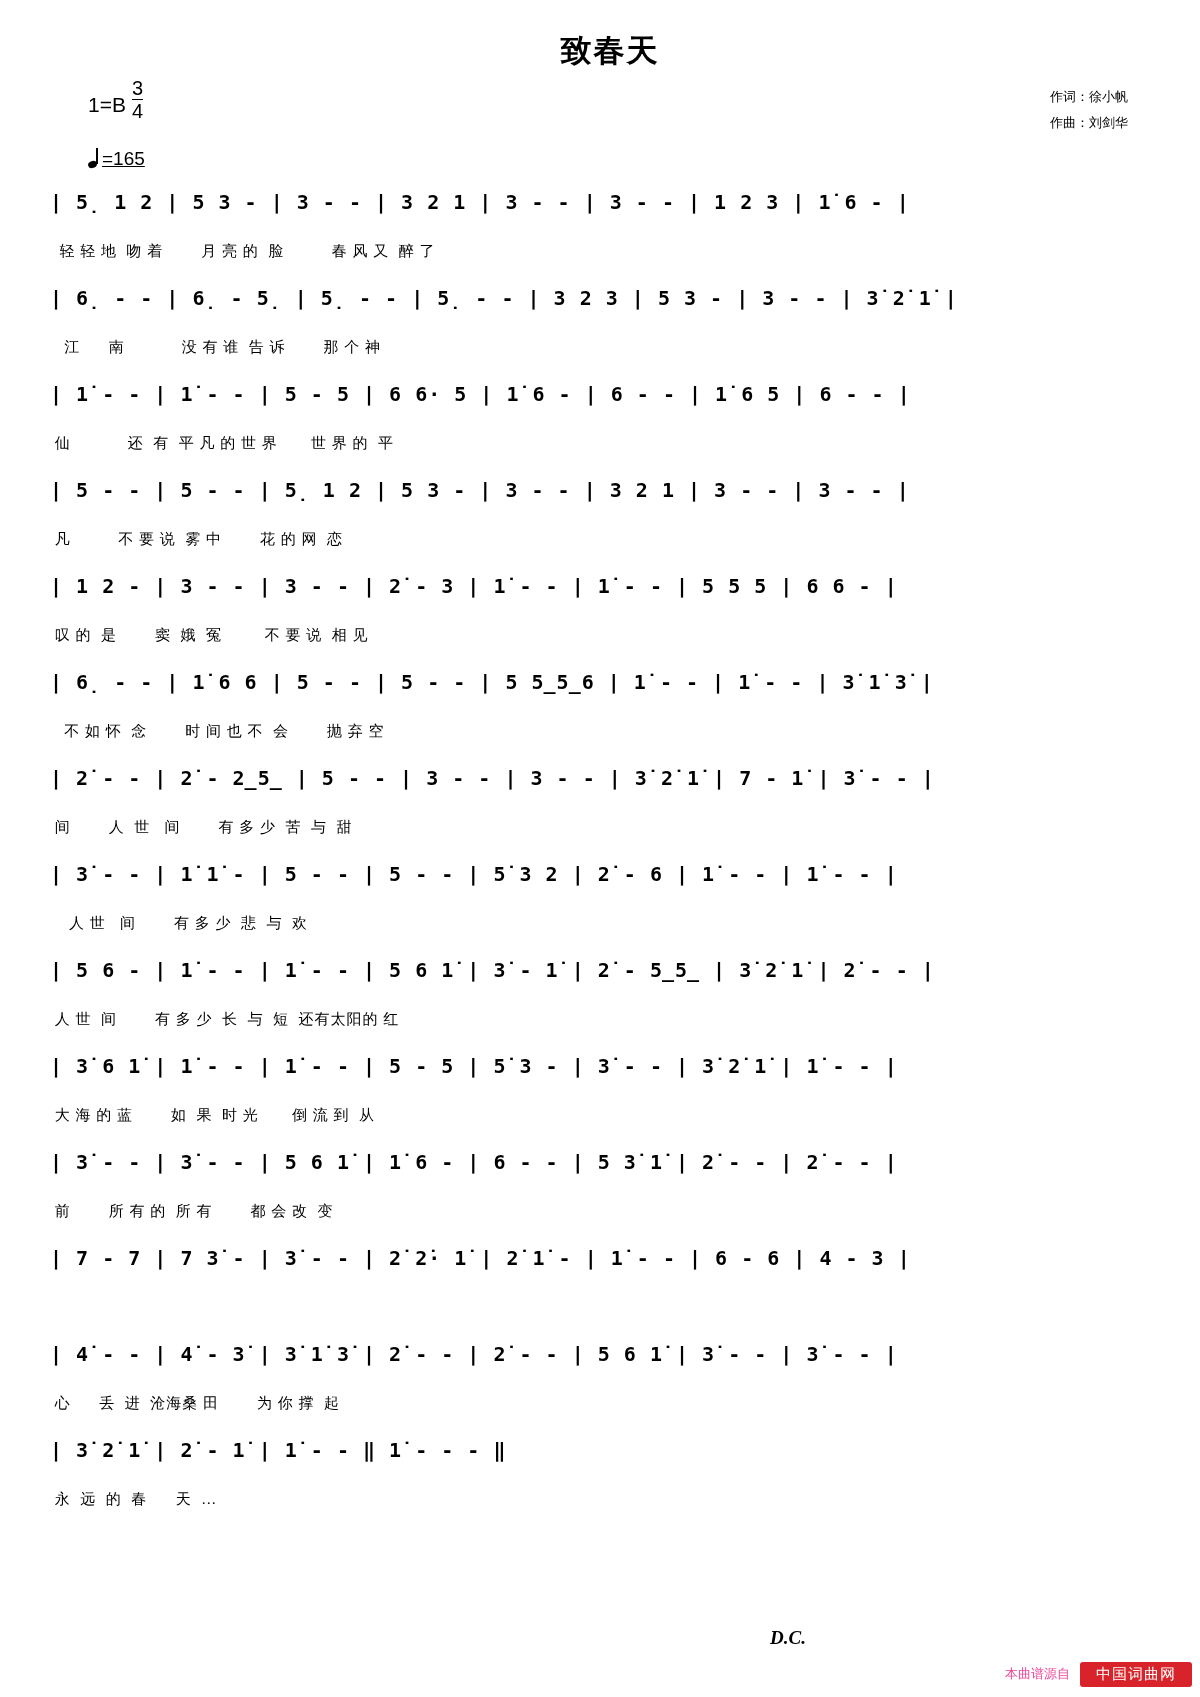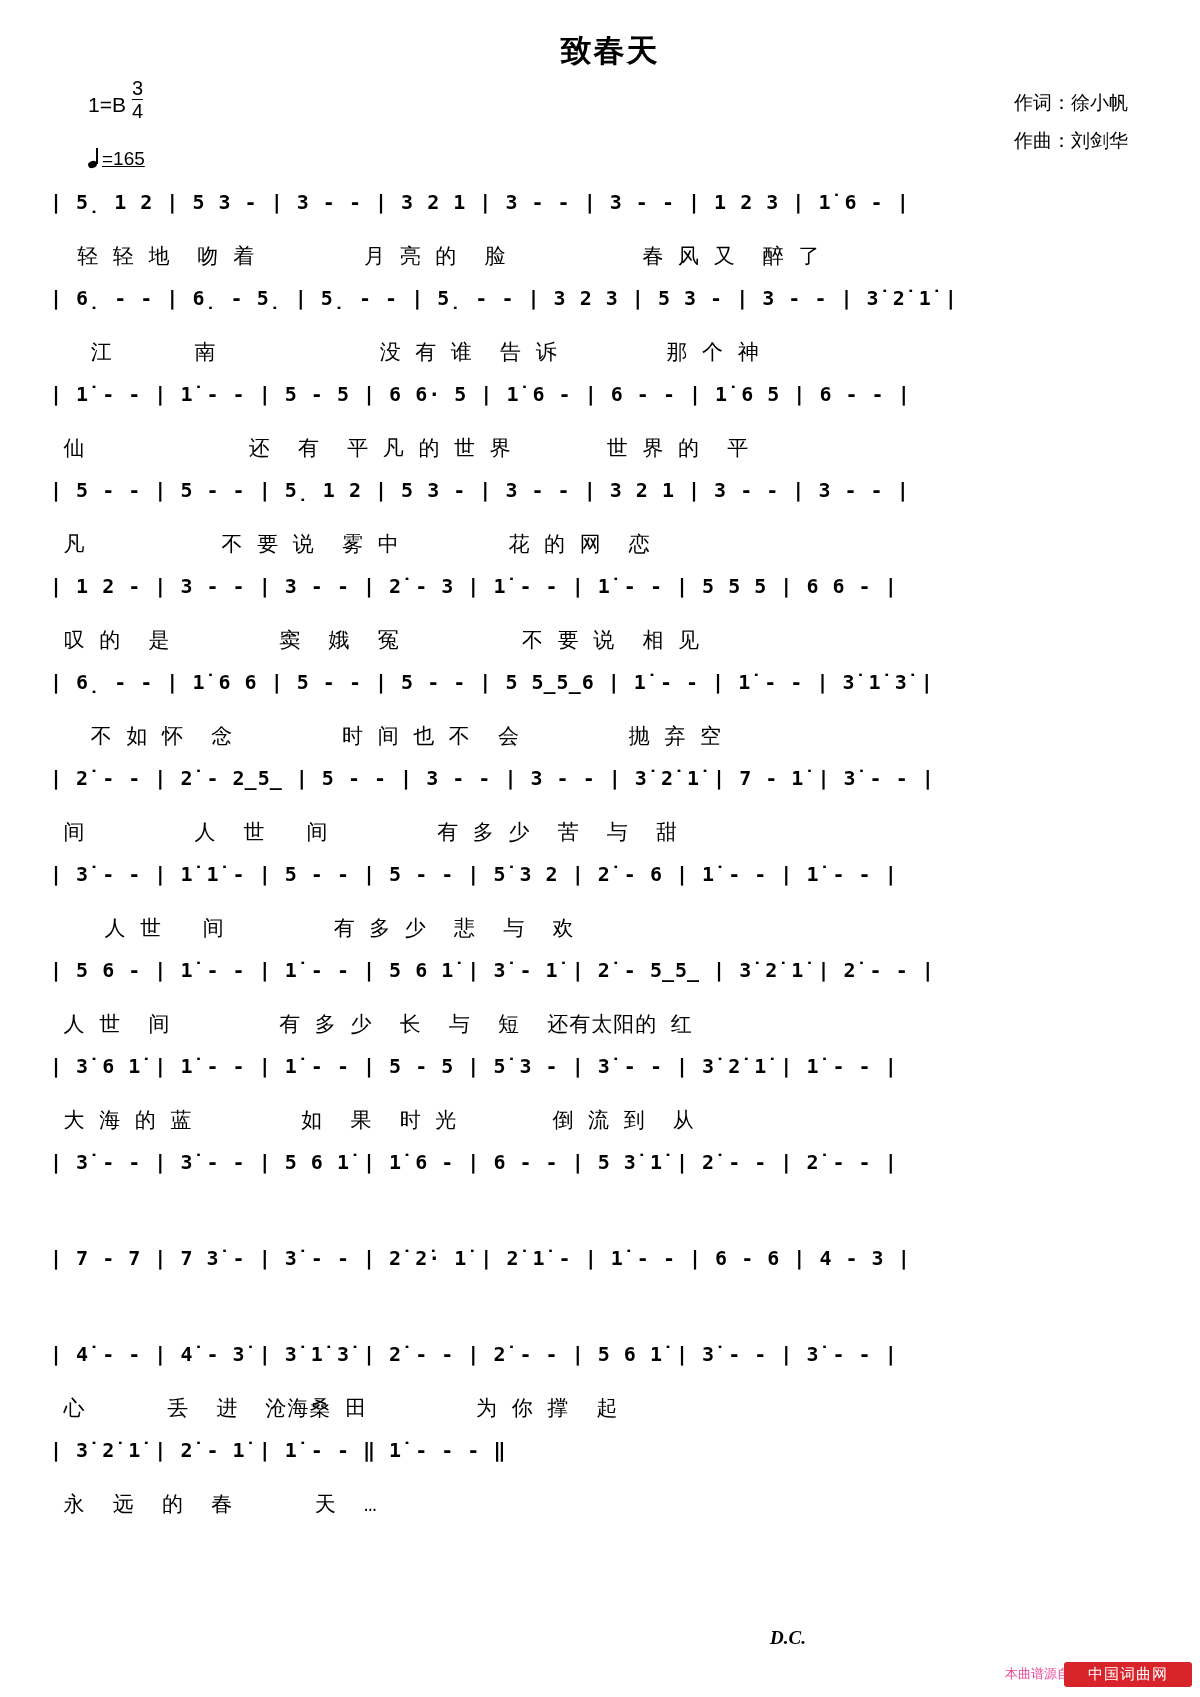--- a/index.html
+++ b/index.html
@@ -78,21 +78,21 @@
     position: absolute;
     left: 8px; bottom: 4px;
     width: 1.8px; height: 16px;
     background: #000;
   }
   .meta-right {
     position: absolute;
     right: 82px;
     top: 84px;
     text-align: left;
-    font-size: 19px;
+    font-size: 13px;
     line-height: 2.0;
   }
   .staff {
     position: absolute;
     left: 40px;
     top: 190px;
     width: 1120px;
   }
   .system {
     position: relative;
@@ -121,39 +121,39 @@
     top: 0;
     white-space: pre;
   }
   .notes-line {
     font-family: "DejaVu Sans Mono", monospace;
     font-size: 20px;
     letter-spacing: 1px;
     font-weight: bold;
   }
   .lyr-line {
-    font-family: Liberation Mono, monospace;
-    font-size: 21px;
+    font-family: Liberation Serif, serif;
+    font-size: 15px;
     letter-spacing: 1px;
   }
   .footer-left {
     position: absolute;
     right: 140px;
     bottom: 14px;
     font-size: 13px;
     color: #ec4899;
   }
   .footer-badge {
     position: absolute;
     right: 18px;
     bottom: 10px;
     background: #d8232a;
     color: #fff;
     font-size: 15px;
-    padding: 3px 24px;
+    padding: 3px 16px;
     border-radius: 3px;
     letter-spacing: 1px;
   }
   .dc-mark {
     position: absolute;
     left: 760px;
     bottom: 48px;
     font-size: 19px;
     font-style: italic;
     font-weight: bold;
@@ -275,20 +275,23 @@
       </div>
       <div class="lyr-row">
         <span class="lyr-line"> 大 海 的 蓝        如  果  时 光       倒 流 到  从</span>
       </div>
     </div>
 
     <div class="system">
       <div class="notes-row">
         <span class="notes-line">| 3̇ - - | 3̇ - - | 5 6 1̇ | 1̇ 6 - | 6 - - | 5 3̇ 1̇ | 2̇ - - | 2̇ - - |</span>
       </div>
+      <div class="lyr-row">
+        <span class="lyr-line"> 前        所 有 的  所 有        都 会 改  变</span>
+      </div>
     </div>
 
     <div class="system">
       <div class="notes-row">
         <span class="notes-line">| 7 - 7 | 7 3̇ - | 3̇ - - | 2̇ 2̇· 1̇ | 2̇ 1̇ - | 1̇ - - | 6 - 6 | 4 - 3 |</span>
       </div>
     </div>
 
     <div class="system">
       <div class="notes-row">

